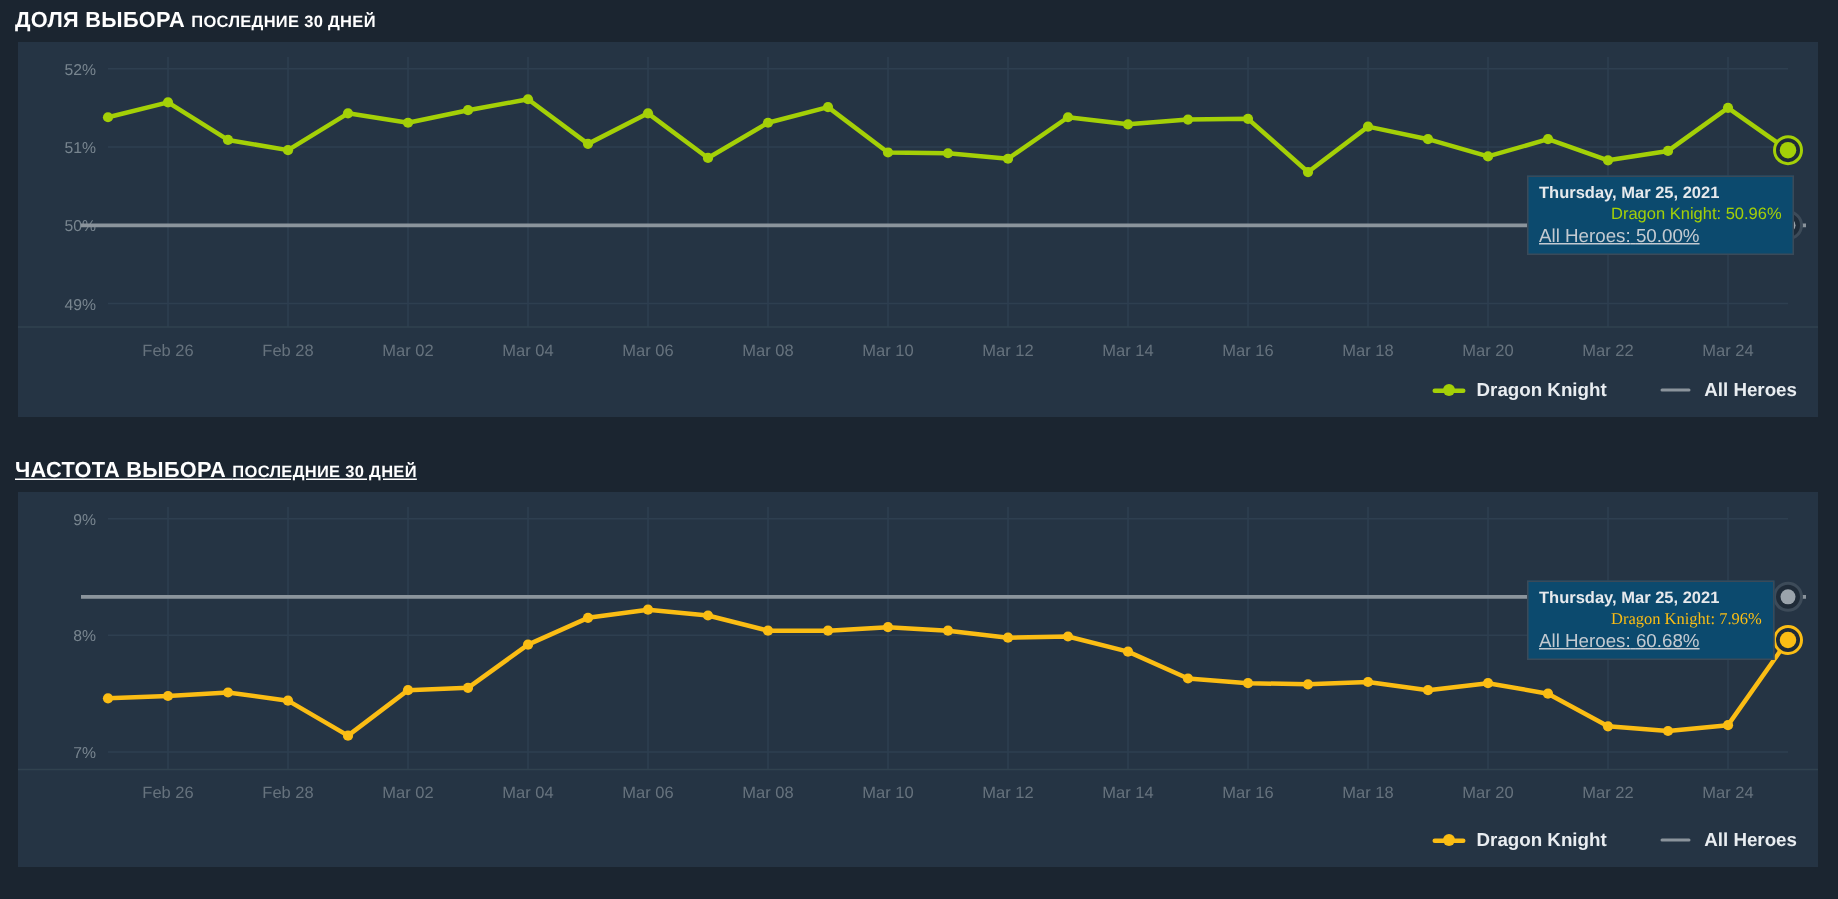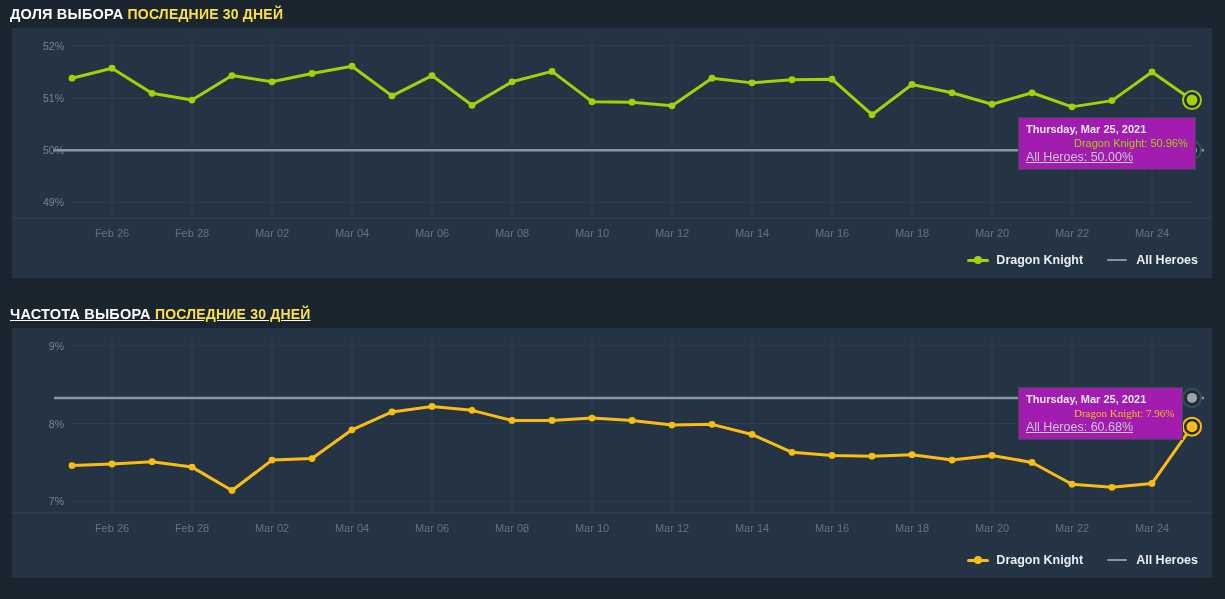--- a/index.html
+++ b/index.html
@@ -9,39 +9,39 @@
     font-family:"Liberation Sans", sans-serif;
     overflow:hidden;
   }
   .panel { position:absolute; left:12px; width:1200px; background:#253444; }
   .panel-head {
     position:absolute; left:10px;
     font-size:14.5px; font-weight:bold; letter-spacing:.2px;
     color:#ffffff; white-space:nowrap;
   }
   .panel-head .sub {
-    font-size:14px; font-weight:bold; color:#fde047; letter-spacing:.2px;text-align:right;
+    font-size:11px; font-weight:bold; color:#ffffff; letter-spacing:.2px;text-align:right;
   }
   .chart-box { position:absolute; left:0; top:0; width:1200px; }
   svg { display:block; }
   .ylab { fill:#78858f; font-size:10.5px; font-family:"Liberation Sans", sans-serif; }
   .xlab { fill:#66727d; font-size:11px; font-family:"Liberation Sans", sans-serif; text-anchor:middle; }
   .grid { stroke:#2e3f50; stroke-width:1; }
   .axis { stroke:#31424f; stroke-width:1; }
   .refline { stroke:#8b949c; stroke-width:2.5; }
 
   .tooltip {
-    position:absolute; background:#a21caf; border:1px solid #3a4a59;
+    position:absolute; background:#0c4a6e; border:1px solid #3a4a59;
     padding:4px 7px 5px 7px; line-height:14px; white-space:nowrap;
   }
   .tt-date { font-size:11px; font-weight:bold; color:#e6e9ec; }
   .tt-hero { font-size:11px;margin-left:48px; }
   .tt-all  { font-size:12.5px; color:#c3cad1;text-decoration:underline; }
 
-  .legend { position:absolute; display:flex; align-items:flex-end; gap:24px; }
+  .legend { position:absolute; display:flex; align-items:flex-end; gap:36px; }
   .leg-item { display:flex; align-items:center; gap:7px; }
   .leg-text { font-size:12.5px; font-weight:bold; color:#e9edf1; }
   .leg-swatch { width:22px; height:11px; position:relative; }
   .leg-swatch .bar { position:absolute; top:4px; left:0; width:22px; height:3px; border-radius:2px; }
   .leg-swatch .dot { position:absolute; top:1.5px; left:7px; width:8px; height:8px; border-radius:50%; }
   .leg-swatch.plain .bar { top:4px; height:2.5px; width:20px; background:#8b949c; }
 </style>
 </head>
 <body>
 

